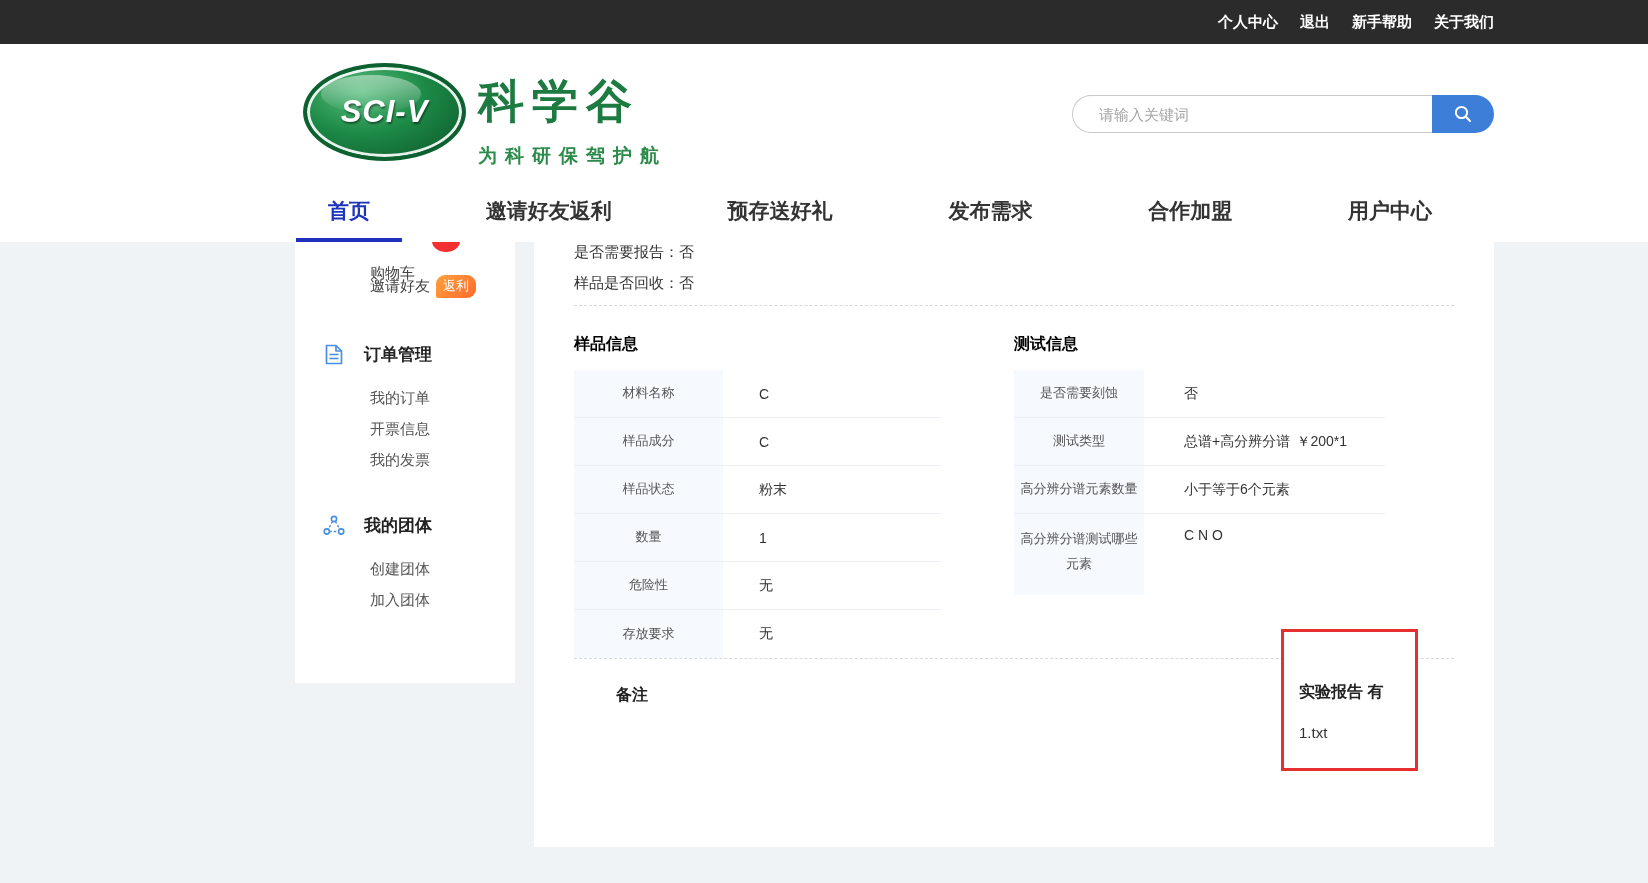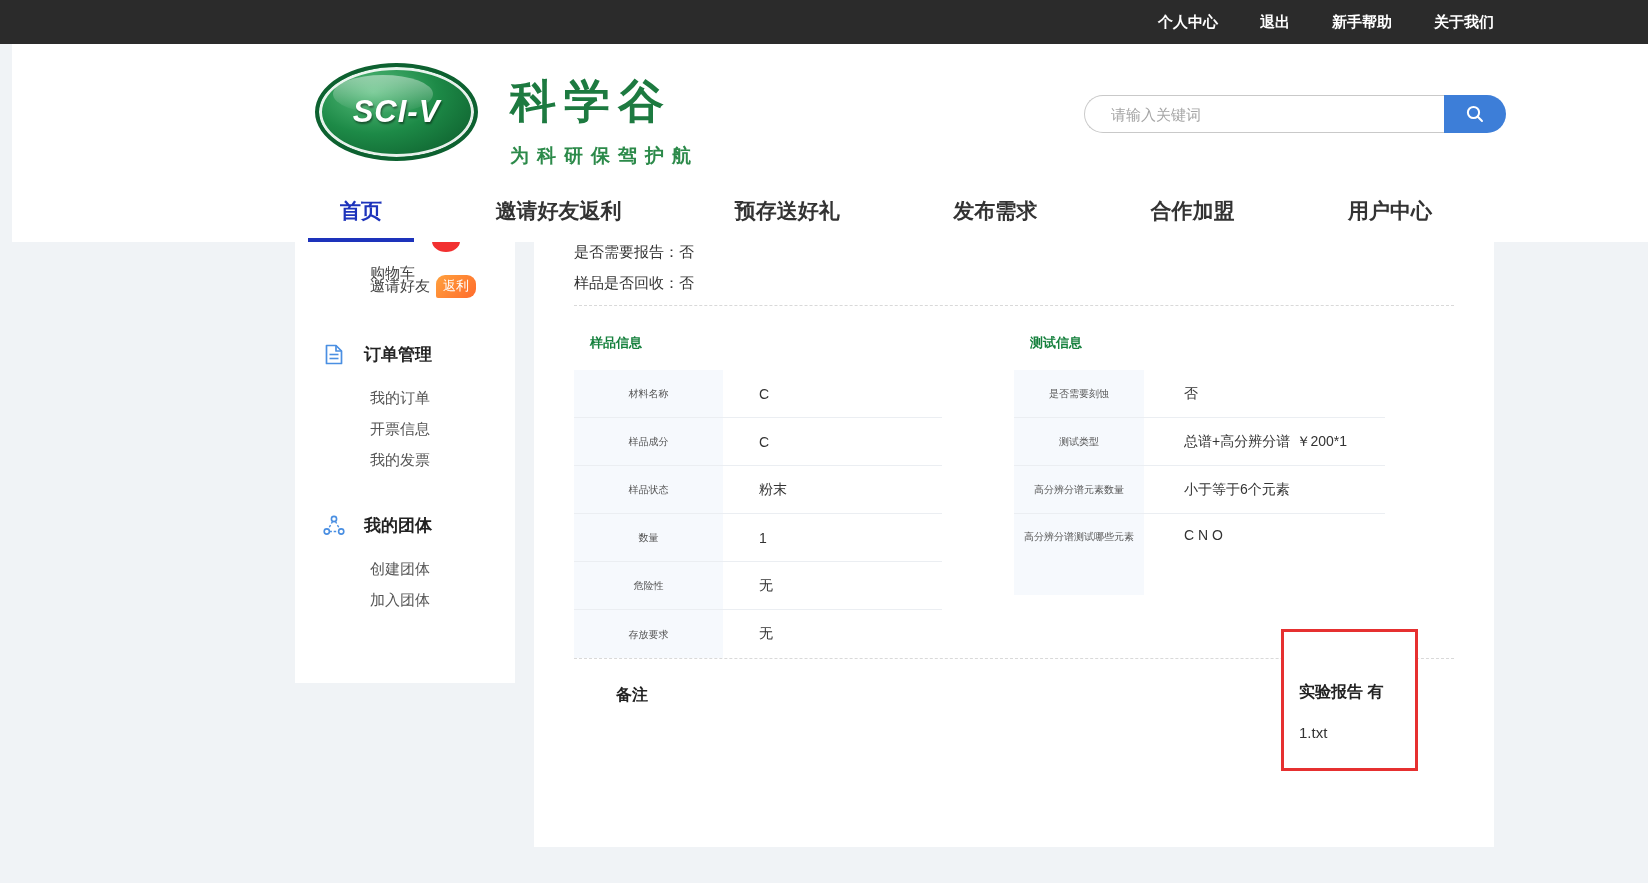--- a/index.html
+++ b/index.html
@@ -4,44 +4,44 @@
 <style>
   * { margin:0; padding:0; box-sizing:border-box; }
   html,body { width:1648px; height:883px; }
   body {
     font-family:"Liberation Sans","DejaVu Sans",sans-serif;
     background:#f0f3f6; overflow:hidden; position:relative;
   }
   
   .topbar {
     height:44px; background:#2b2b2b; display:flex; justify-content:flex-end;
-    align-items:center; gap:42px; padding-right:154px; position:relative; z-index:20;
+    align-items:center; gap:22px; padding-right:154px; position:relative; z-index:20;
   }
   .topbar a { color:#fff; font-size:15px; font-weight:bold; text-decoration:none; cursor:pointer; }
   
   .header {
-    position:absolute; top:44px; left:12px; right:0; height:198px;
+    position:absolute; top:44px; left:0; right:0; height:198px;
     background:#fff; z-index:10;
   }
   .logo-wrap { position:absolute; left:303px; top:19px; display:flex; align-items:flex-start; }
   .logo-ellipse {
     width:163px; height:98px; border-radius:50%;
     background:radial-gradient(ellipse at 35% 28%, #57bd7c 0%, #1d8a47 45%, #0a5427 100%);
     border:4px solid #0d6130; box-shadow:inset 0 0 0 3px rgba(255,255,255,.9);
     display:flex; align-items:center; justify-content:center; position:relative; overflow:hidden;
   }
   .logo-ellipse::before {
     content:""; position:absolute; left:14px; top:8px; width:100px; height:38px;
     border-radius:50%; background:linear-gradient(rgba(255,255,255,.45), rgba(255,255,255,0));
   }
   .logo-text {
     color:#fff; font-style:italic; font-weight:bold; font-size:31px; letter-spacing:1px;
     text-shadow:1px 2px 2px rgba(0,0,0,.45); position:relative;
   }
-  .brand { margin-left:32px; padding-top:8px; }
+  .brand { margin-left:12px; padding-top:8px; }
   .brand-name { font-size:46px; font-weight:bold; color:#1d7a40; letter-spacing:8px; }
   .brand-tagline { font-size:19px; font-weight:bold; color:#2c8a4a; letter-spacing:8px; margin-top:10px; }
   
   .search { position:absolute; left:1072px; top:51px; width:422px; height:38px; display:flex; }
   .search input {
     flex:1; border:1px solid #c9c9c9; border-right:none; border-radius:19px 0 0 19px;
     padding:0 14px 0 26px; font-size:15px; color:#555; outline:none;
     font-family:"Liberation Sans","DejaVu Sans",sans-serif;
   }
   .search input::placeholder { color:#a5a5a5; }
@@ -88,27 +88,27 @@
   .main-card {
     position:absolute; left:534px; top:-16px; width:960px; height:621px;
     background:#fff; padding:0 40px;
   }
   .summary { padding-top:10px; }
   .summary div { font-size:15px; color:#333; line-height:31px; }
   .divider1 { border-top:1px dashed #d9d9d9; margin-top:7px; }
   .columns { display:flex; margin-top:28px; }
   .col-left { width:368px; }
   .col-right { width:371px; margin-left:72px; }
-  .sec-title { font-size:13px; font-weight:bold; color:#15803d; height:20px;margin-left:16px; }
+  .sec-title { font-size:16px; font-weight:bold; color:#000000; height:20px; }
   .tbl { margin-top:16px; }
   .t-row { display:flex; height:48px; border-bottom:1px solid #ebeef2; }
   .t-row:last-child { border-bottom:none; }
   .t-label {
     background:#f6f9fd; display:flex; align-items:center; justify-content:center;
-    font-size:10px; color:#555; text-align:center; line-height:1.9;
+    font-size:13px; color:#555; text-align:center; line-height:1.9;
   }
   .col-left .t-label { width:149px; }
   .col-right .t-label { width:130px; padding:0 3px; }
   .t-value { flex:1; display:flex; align-items:center; padding-left:36px; font-size:14px; color:#333; }
   .col-right .t-value { padding-left:40px; }
   .t-price { margin-left:auto; margin-right:38px; font-size:14px; color:#333; }
   .t-row.tall { height:81px; }
   .t-row.tall .t-label, .t-row.tall .t-value { align-items:flex-start; padding-top:13px; }
   
   .note-row { position:relative; border-top:1px dashed #d9d9d9; height:160px; }

